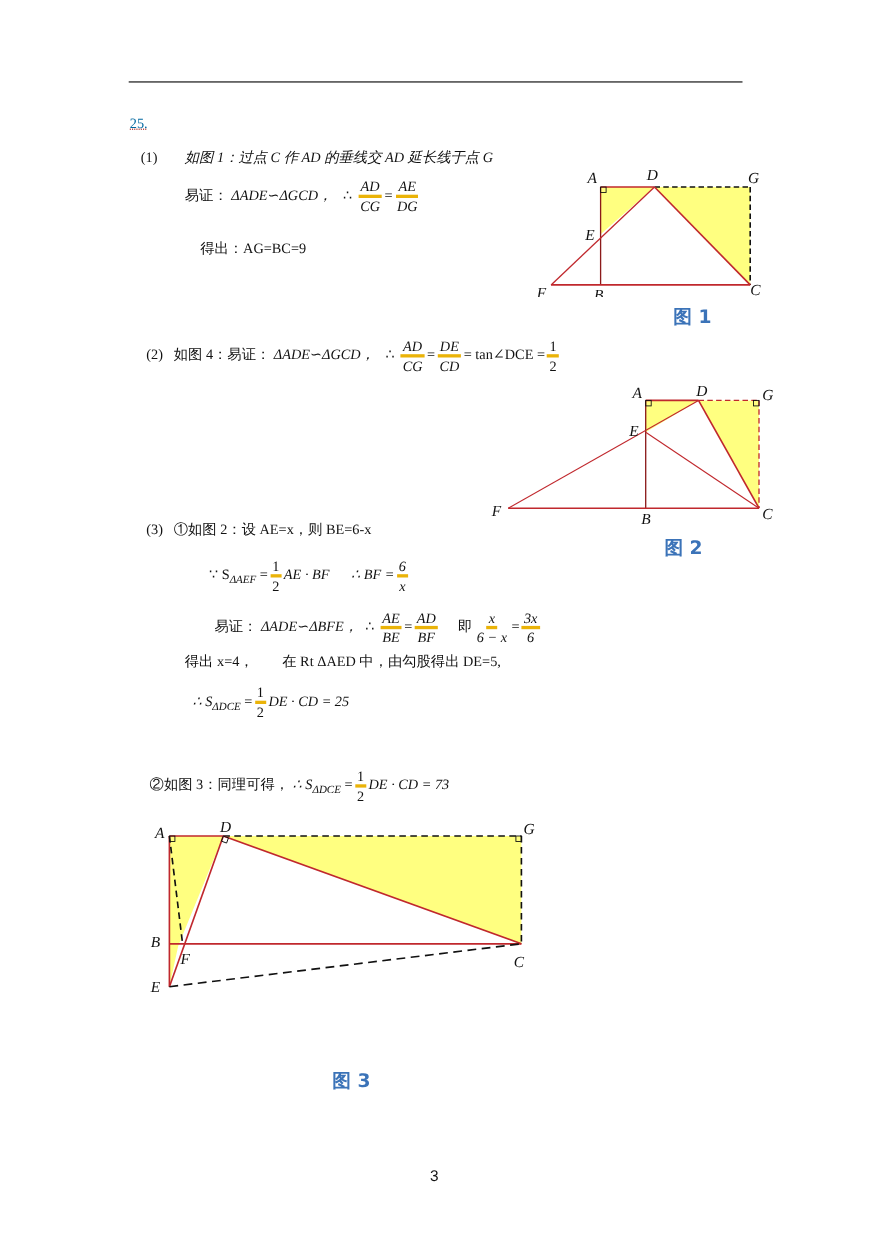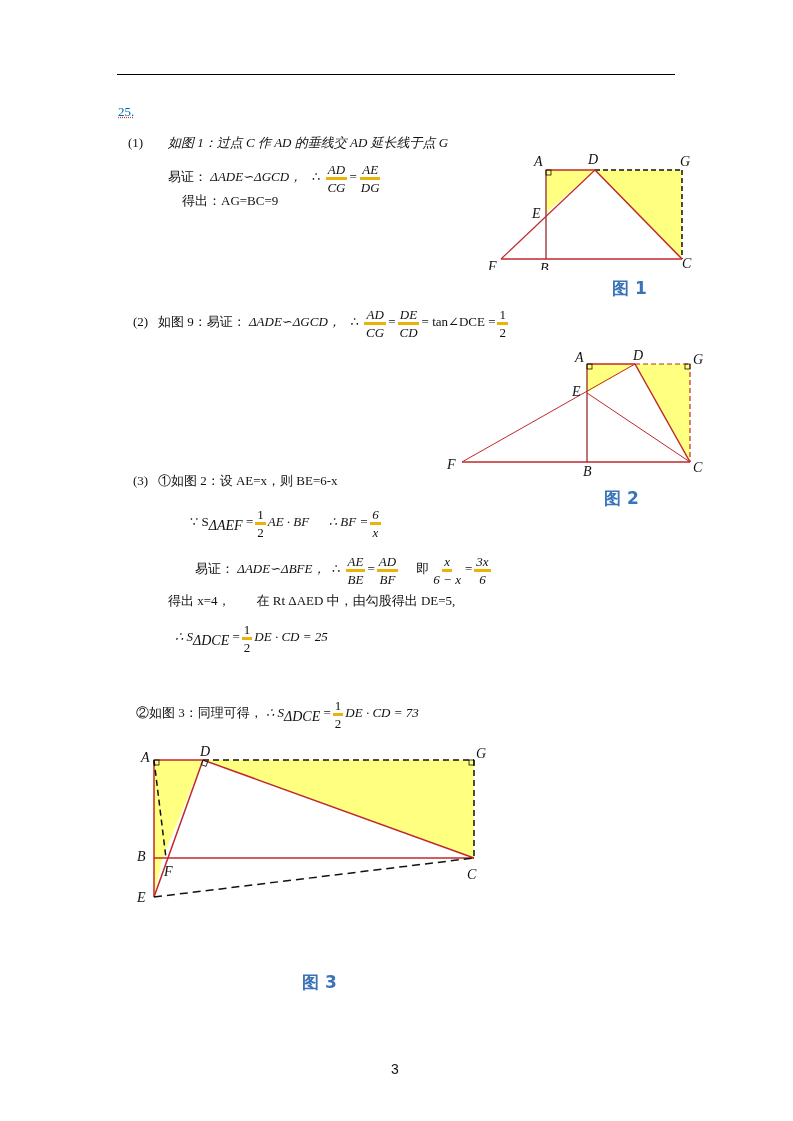--- a/index.html
+++ b/index.html
@@ -6,21 +6,21 @@
   body { width:793px; height:1121px; position:relative; overflow:hidden;
          font-family:"Liberation Serif", "DejaVu Serif", serif; color:#111; }
   .rule { position:absolute; left:117px; top:74px; width:558px; height:0; border-top:1.5px solid #000; }
   .abs { position:absolute; white-space:nowrap; font-size:13px; line-height:16px; }
   .qnum { color:#0369a1; font-size:13px; text-decoration: underline dotted #b5453f; }
   i, .it { font-style:italic; }
   .frac { display:inline-flex; flex-direction:column; align-items:center; vertical-align:middle; margin:0 2px; font-style:italic; }
   .frac .num { border-bottom:3px solid #eab308; padding:0 2px; line-height:15px; }
   .frac .den { padding:0 2px; line-height:15px; }
   .frac.up { font-style:normal; }
-  sub { font-size:14px; font-style:italic; }
+  sub { font-size:10px; font-style:italic; }
   .cap { position:absolute; color:#3b73b8; font-size:17px; font-weight:bold; font-family:"DejaVu Sans", sans-serif; }
   svg text { font-family:"Liberation Serif", serif; font-style:italic; font-size:14px; fill:#111; }
   .pageno { position:absolute; left:391px; top:1061px; font-family:"Liberation Sans", sans-serif; font-size:14px; }
 </style>
 </head>
 <body>
 
 <div class="rule"></div>
 
 <div class="abs qnum" style="left:118px;top:104px;">25.</div>
@@ -32,21 +32,21 @@
   <span class="it">ΔADE∽ΔGCD，</span>
   &nbsp;&nbsp;<span>∴</span>
   <span class="frac">
       <span class="num">AD</span>
       <span class="den">CG</span>
     </span>=<span class="frac">
       <span class="num">AE</span>
       <span class="den">DG</span>
     </span>
 </div>
-<div class="abs" style="left:182px;top:193px;">得出：AG=BC=9</div>
+<div class="abs" style="left:182px;top:218px;">得出：AG=BC=9</div>
 
 <svg style="position:absolute;left:482px;top:150px;" width="220" height="120">
   <polygon points="64,20 113,20 64,63" fill="#ffff80"></polygon>
   <polygon points="113,20 200,20 200,109" fill="#ffff80"></polygon>
   <line x1="64" y1="20" x2="113" y2="20" stroke="#c0282d" stroke-width="1.5"></line>
   <line x1="113" y1="20" x2="200" y2="20" stroke="#111" stroke-width="1.5" stroke-dasharray="5,3"></line>
   <line x1="200" y1="20" x2="200" y2="109" stroke="#111" stroke-width="1.5" stroke-dasharray="5,3"></line>
   <line x1="64" y1="20" x2="64" y2="109" stroke="#8b1a1a" stroke-width="1.2"></line>
   <line x1="19" y1="109" x2="200" y2="109" stroke="#c0282d" stroke-width="1.5"></line>
   <line x1="19" y1="109" x2="113" y2="20" stroke="#c0282d" stroke-width="1.2"></line>
@@ -57,21 +57,21 @@
     <text x="198" y="16">G</text>
   <text x="50" y="68">E</text>
     <text x="6" y="121">F</text>
     <text x="58" y="123">B</text>
     <text x="200" y="118">C</text>
 </svg>
 <div class="cap" style="left:612px;top:277px;">图 1</div>
 
 <div class="abs" style="left:133px;top:307px;">
   <span>(2)</span>&nbsp;&nbsp;
-  <span>如图 9：易证：</span>
+  <span>如图 4：易证：</span>
   <span class="it">ΔADE∽ΔGCD，</span>&nbsp;&nbsp;
   <span>∴</span>
   <span class="frac">
       <span class="num">AD</span>
       <span class="den">CG</span>
     </span>=<span class="frac">
       <span class="num">DE</span>
       <span class="den">CD</span>
     </span><span>= tan∠DCE =</span><span class="frac up">
       <span class="num">1</span>

